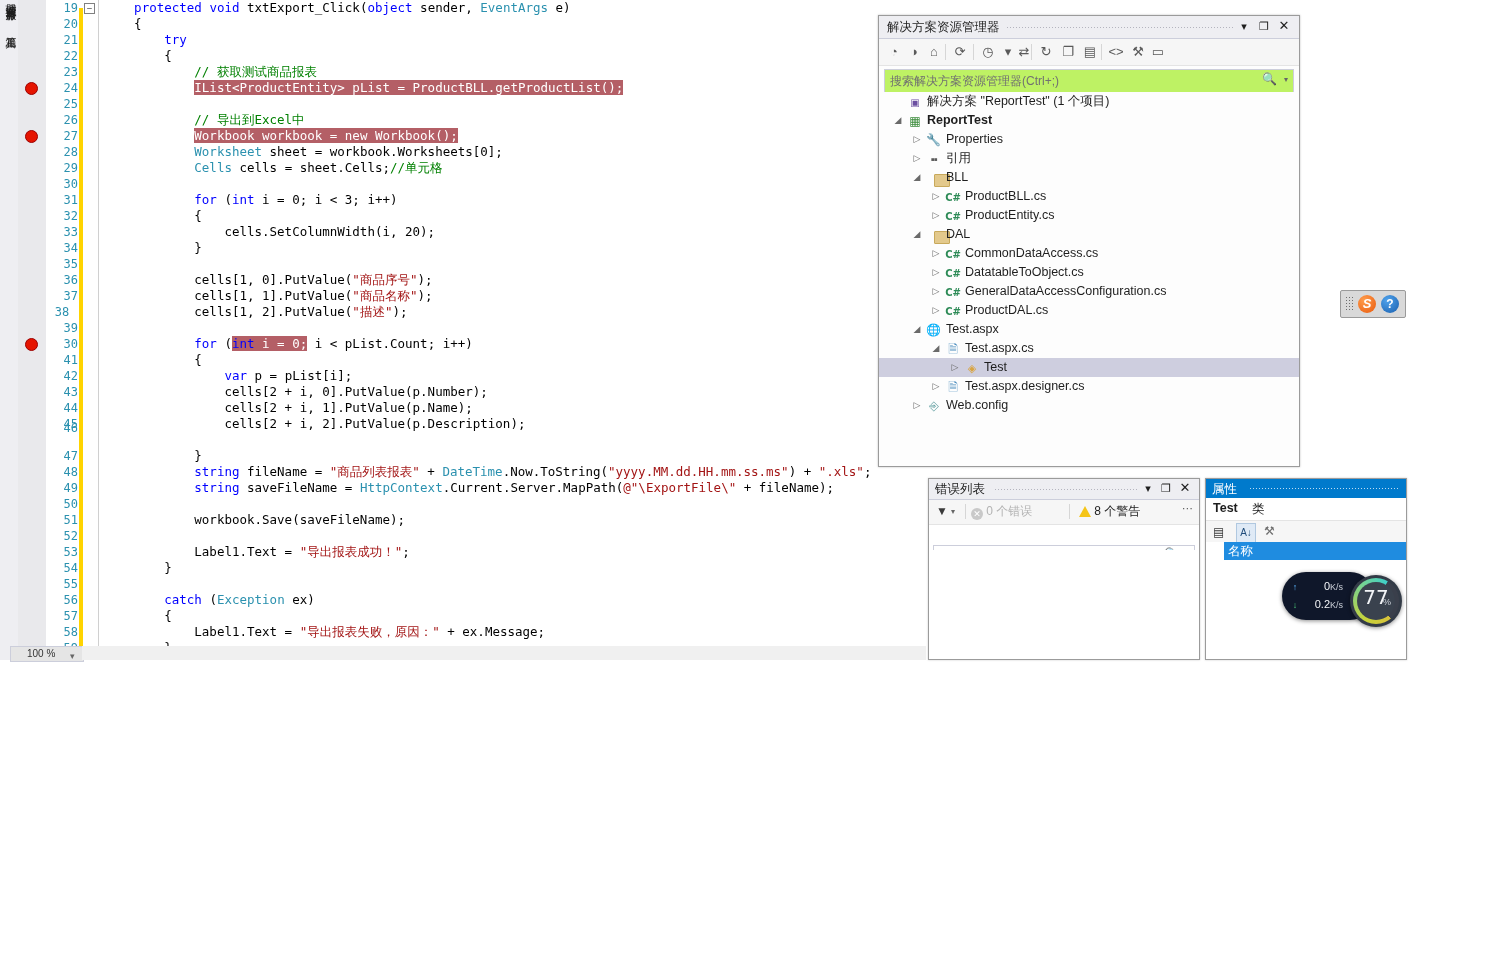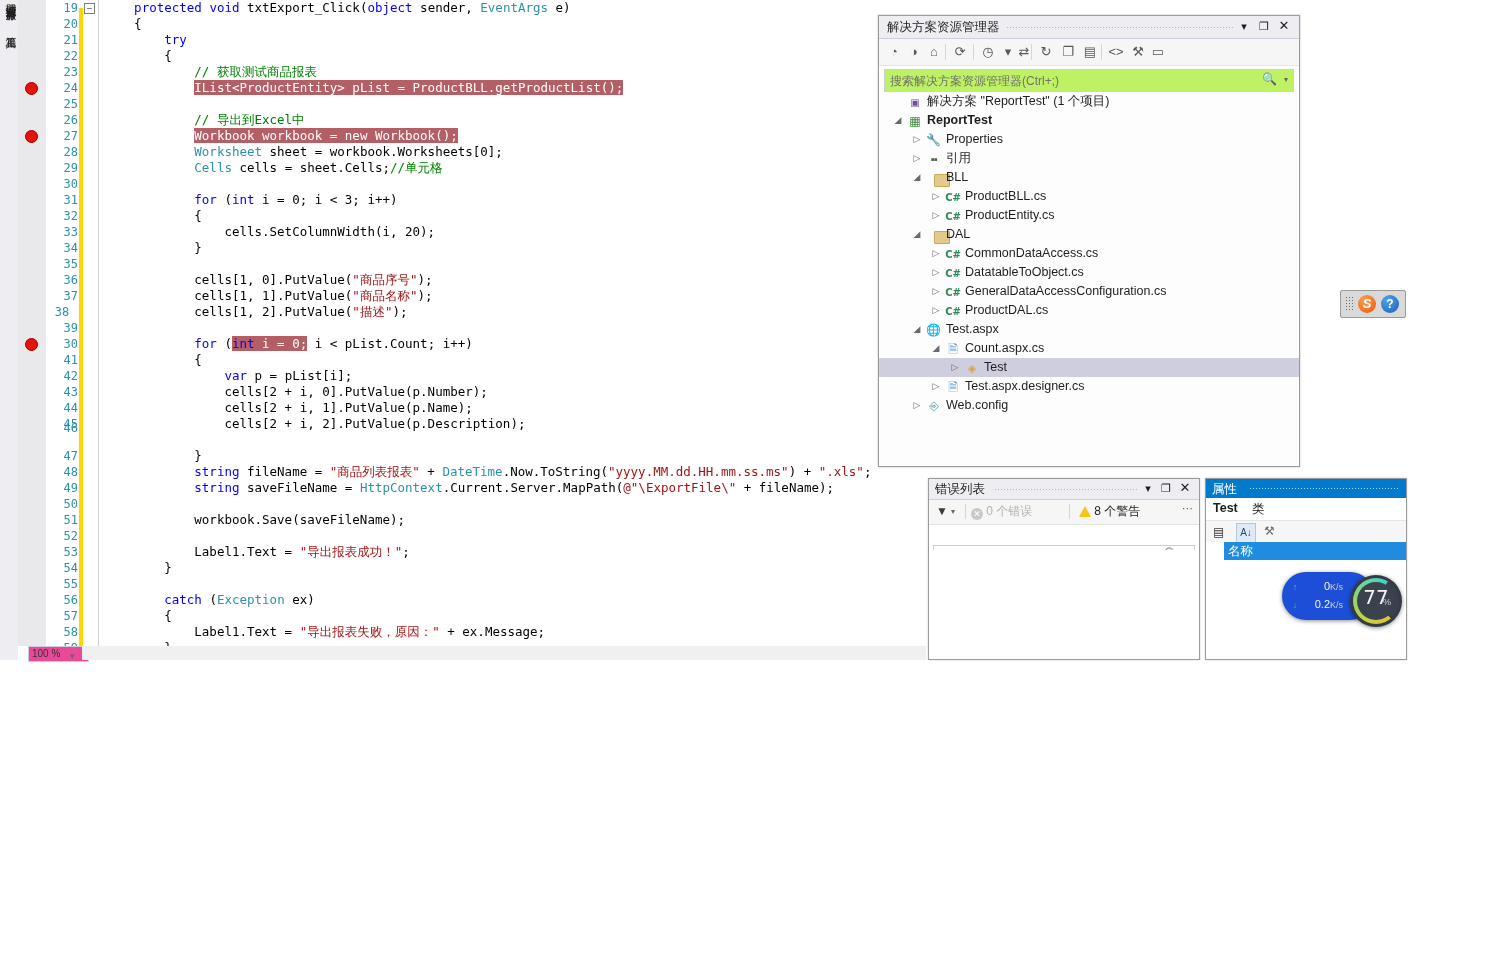--- a/index.html
+++ b/index.html
@@ -29,22 +29,22 @@
   #code{left:104px;top:0;width:820px;height:646px;
         font-family:"DejaVu Sans Mono","Liberation Mono",monospace;font-size:12.5px;line-height:16px;
         white-space:pre;color:#000;}
   .cl{height:16px;line-height:16px;white-space:pre;}
   .kw{color:#0000ff;}
   .ty{color:#2b91af;}
   .cm{color:#008000;}
   .st{color:#a31515;}
   .hl{background:#b45f66;color:#ffffff;}
   .sel{background:#b45f66;color:#ffffff;}
-  #zoombox{left:28px;top:646px;width:56px;height:14px;background:#ec4899;border:1px solid #cccedb;
-           font-size:10px;color:#333;line-height:14px;padding-left:3px;}
+  #zoombox{left:10px;top:646px;width:56px;height:14px;background:#e5e5e5;border:1px solid #cccedb;
+           font-size:10px;color:#333;line-height:14px;padding-left:16px;}
   #zoombox-caret{left:70px;top:651px;font-size:9px;color:#666;}
   #hscroll{left:82px;top:646px;width:844px;height:14px;background:#f0f0f0;}
 
   
   #solexp{left:878px;top:15px;width:420px;height:450px;background:#fdfdfd;
           border:1px solid #9b9b9b;box-shadow:0 0 2px rgba(0,0,0,.25);}
   #solexp-title{height:22px;background:#eeeef2;border-bottom:1px solid #cccedb;position:relative;}
   #solexp-title .t{position:absolute;left:8px;top:3px;font-size:12.5px;color:#1e1e1e;}
   .dotted{position:absolute;left:128px;top:11px;right:66px;height:1px;
           background-image:repeating-linear-gradient(to right,#b4b4be 0 1px,transparent 1px 3px);}
@@ -139,21 +139,21 @@
             background-size:3px 3px;}
   #ime-s{position:absolute;left:17px;top:4px;width:18px;height:18px;border-radius:50%;
          background:radial-gradient(circle at 35% 30%,#ff9d4d,#e8590c);color:#fff;
          font-size:13px;font-weight:bold;line-height:18px;text-align:center;font-style:italic;}
   #ime-q{position:absolute;left:40px;top:4px;width:18px;height:18px;border-radius:50%;
          background:radial-gradient(circle at 35% 30%,#4fa3ec,#1a5fae);color:#fff;
          font-size:12px;font-weight:bold;line-height:18px;text-align:center;}
 
   
   #netwidget{left:1282px;top:572px;width:92px;height:48px;border-radius:24px;
-             background:#1d4ed8;box-shadow:0 1px 4px rgba(0,0,0,.45);}
+             background:#0f172a;box-shadow:0 1px 4px rgba(0,0,0,.45);}
   .spd{position:absolute;left:8px;font-size:10px;color:#e7e9ec;white-space:nowrap;}
   .spd .ar{display:inline-block;width:10px;text-align:center;font-size:9px;}
   #spd-up{top:8px;}
   #spd-up .ar{color:#5ab4ff;}
   #spd-down{top:26px;}
   #spd-down .ar{color:#4fd07a;}
   .spd .val{display:inline-block;min-width:30px;text-align:right;font-size:11px;color:#f2f4f7;}
   .spd .unit{font-size:9px;color:#c9ced6;}
   #gauge{left:1350px;top:575px;width:52px;height:52px;border-radius:50%;background:#333b47;
          box-shadow:0 1px 4px rgba(0,0,0,.45);}
@@ -327,21 +327,21 @@
         <span class="tlabel" style="left: 86px;">ProductDAL.cs</span>
       </div>
       <div class="trow" style="top: 228px; position: absolute; left: 0px; right: 0px;">
         <span class="tw" style="left: 33px;">◢</span>
         <span class="ticon" style="left: 47px;"><span class="globe">🌐</span></span>
         <span class="tlabel" style="left: 67px;">Test.aspx</span>
       </div>
       <div class="trow" style="top: 247px; position: absolute; left: 0px; right: 0px;">
         <span class="tw" style="left: 52px;">◢</span>
         <span class="ticon" style="left: 66px;"><span class="file-ico">🗎</span></span>
-        <span class="tlabel" style="left: 86px;">Count.aspx.cs</span>
+        <span class="tlabel" style="left: 86px;">Test.aspx.cs</span>
       </div>
       <div class="trow selected" style="top: 266px; position: absolute; left: 0px; right: 0px;">
         <span class="tw" style="left: 71px;">▷</span>
         <span class="ticon" style="left: 85px;"><span class="cls-ico">◈</span></span>
         <span class="tlabel" style="left: 105px;">Test</span>
       </div>
       <div class="trow" style="top: 285px; position: absolute; left: 0px; right: 0px;">
         <span class="tw" style="left: 52px;">▷</span>
         <span class="ticon" style="left: 66px;"><span class="file-ico">🗎</span></span>
         <span class="tlabel" style="left: 86px;">Test.aspx.designer.cs</span>

